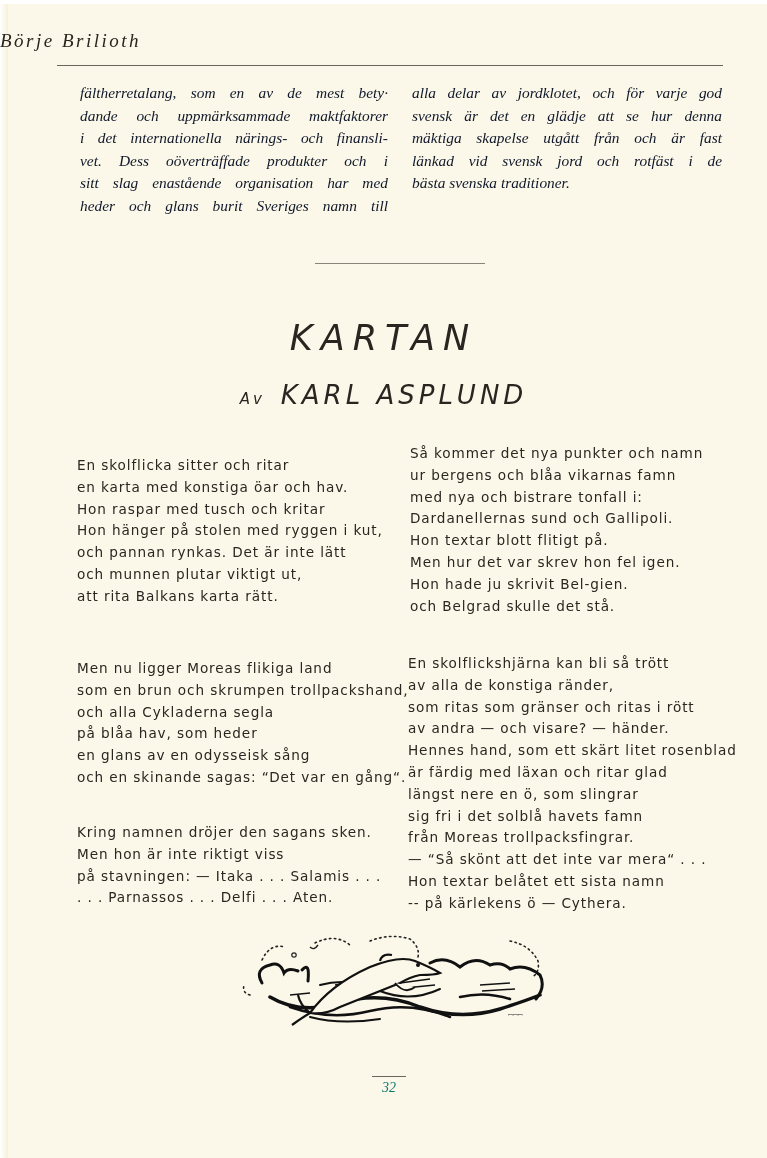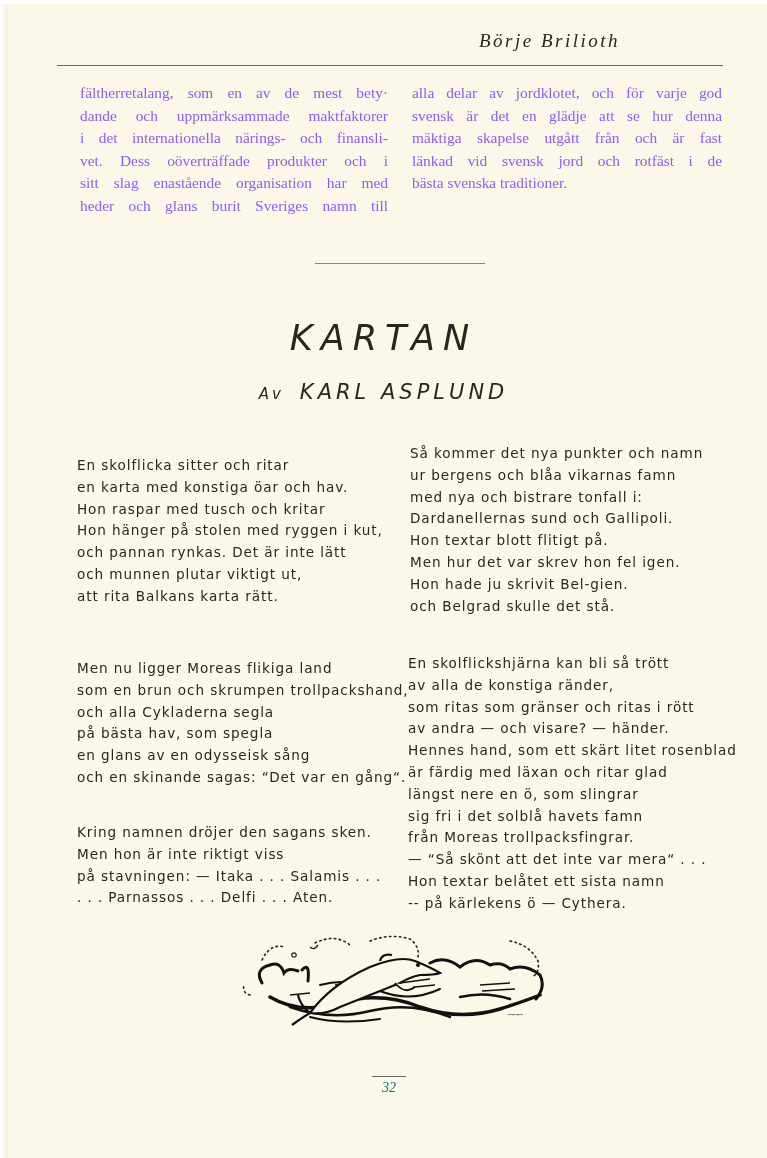--- a/index.html
+++ b/index.html
@@ -13,30 +13,31 @@
     .page-edge {
       position: absolute; left: 0; top: 0; width: 8px; height: 1158px;
       background: linear-gradient(to right, #ffffff, #f6f1da);
     }
     .page-top {
       position: absolute; left: 0; top: 0; width: 767px; height: 4px;
       background: #ffffff;
     }
     .running-head {
       position: absolute; left: 0; width: 620px; top: 30px;
-      text-align: right; font-style: italic; font-size: 19px;
+      text-align: left; font-style: italic; font-size: 19px;
       letter-spacing: 2.5px; color: #2b2620;
     }
     .head-rule {
       position: absolute; left: 57px; top: 65px; width: 666px; height: 1px;
       background: #6b665c;
     }
     .prose {
       position: absolute; top: 82px; font-size: 15.4px; line-height: 22.6px;
-      color: #8b5cf6;
+      color: #0f172a;
+      font-style: italic;
     }
     .prose .line { white-space: nowrap; display: block; text-align: justify; text-align-last: justify; }
     .prose .line.last { text-align-last: left; }
     .prose-left { left: 80px; width: 308px; }
     .prose-right { left: 412px; width: 310px; }
     .section-rule {
       position: absolute; left: 315px; top: 263px; width: 170px; height: 1px;
       background: #8a857a;
     }
     .title {
@@ -44,21 +45,21 @@
       text-align: center; font-style: italic; font-size: 35px;
       letter-spacing: 8px; color: #2a2520;
       font-family: "DejaVu Sans", sans-serif; font-weight: 300;
     }
     .byline {
       position: absolute; left: 0; width: 767px; top: 380px;
       text-align: center; font-style: italic; color: #2a2520;
       font-family: "DejaVu Sans", sans-serif;
     }
     .byline .av { font-size: 15px; letter-spacing: 3px; margin-right: 16px; }
-    .byline .name { font-size: 21px; letter-spacing: 4px; }
+    .byline .name { font-size: 26px; letter-spacing: 4px; }
     .stanza {
       position: absolute; font-family: "DejaVu Sans", sans-serif;
       font-size: 13.6px; line-height: 21.8px; color: #2a2620;
       letter-spacing: 0.9px;
     }
     .stanza .line { display: block; white-space: nowrap; }
     .s1 { left: 77px; top: 455px; }
     .s2 { left: 410px; top: 443px; }
     .s3 { left: 77px; top: 658px; }
     .s4 { left: 77px; top: 822px; }
@@ -126,21 +127,21 @@
   <span class="line">Hon textar blott flitigt på.</span>
   <span class="line">Men hur det var skrev hon fel igen.</span>
   <span class="line">Hon hade ju skrivit Bel-gien.</span>
   <span class="line">och Belgrad skulle det stå.</span>
 </div>
 
 <div class="stanza s3">
   <span class="line">Men nu ligger Moreas flikiga land</span>
   <span class="line">som en brun och skrumpen trollpackshand,</span>
   <span class="line">och alla Cykladerna segla</span>
-  <span class="line">på bästa hav, som spegla</span>
+  <span class="line">på blåa hav, som heder</span>
   <span class="line">en glans av en odysseisk sång</span>
   <span class="line">och en skinande sagas: “Det var en gång“.</span>
 </div>
 
 <div class="stanza s4">
   <span class="line">Kring namnen dröjer den sagans sken.</span>
   <span class="line">Men hon är inte riktigt viss</span>
   <span class="line">på stavningen: — Itaka . . . Salamis . . .</span>
   <span class="line">. . . Parnassos . . . Delfi . . . Aten.</span>
 </div>

